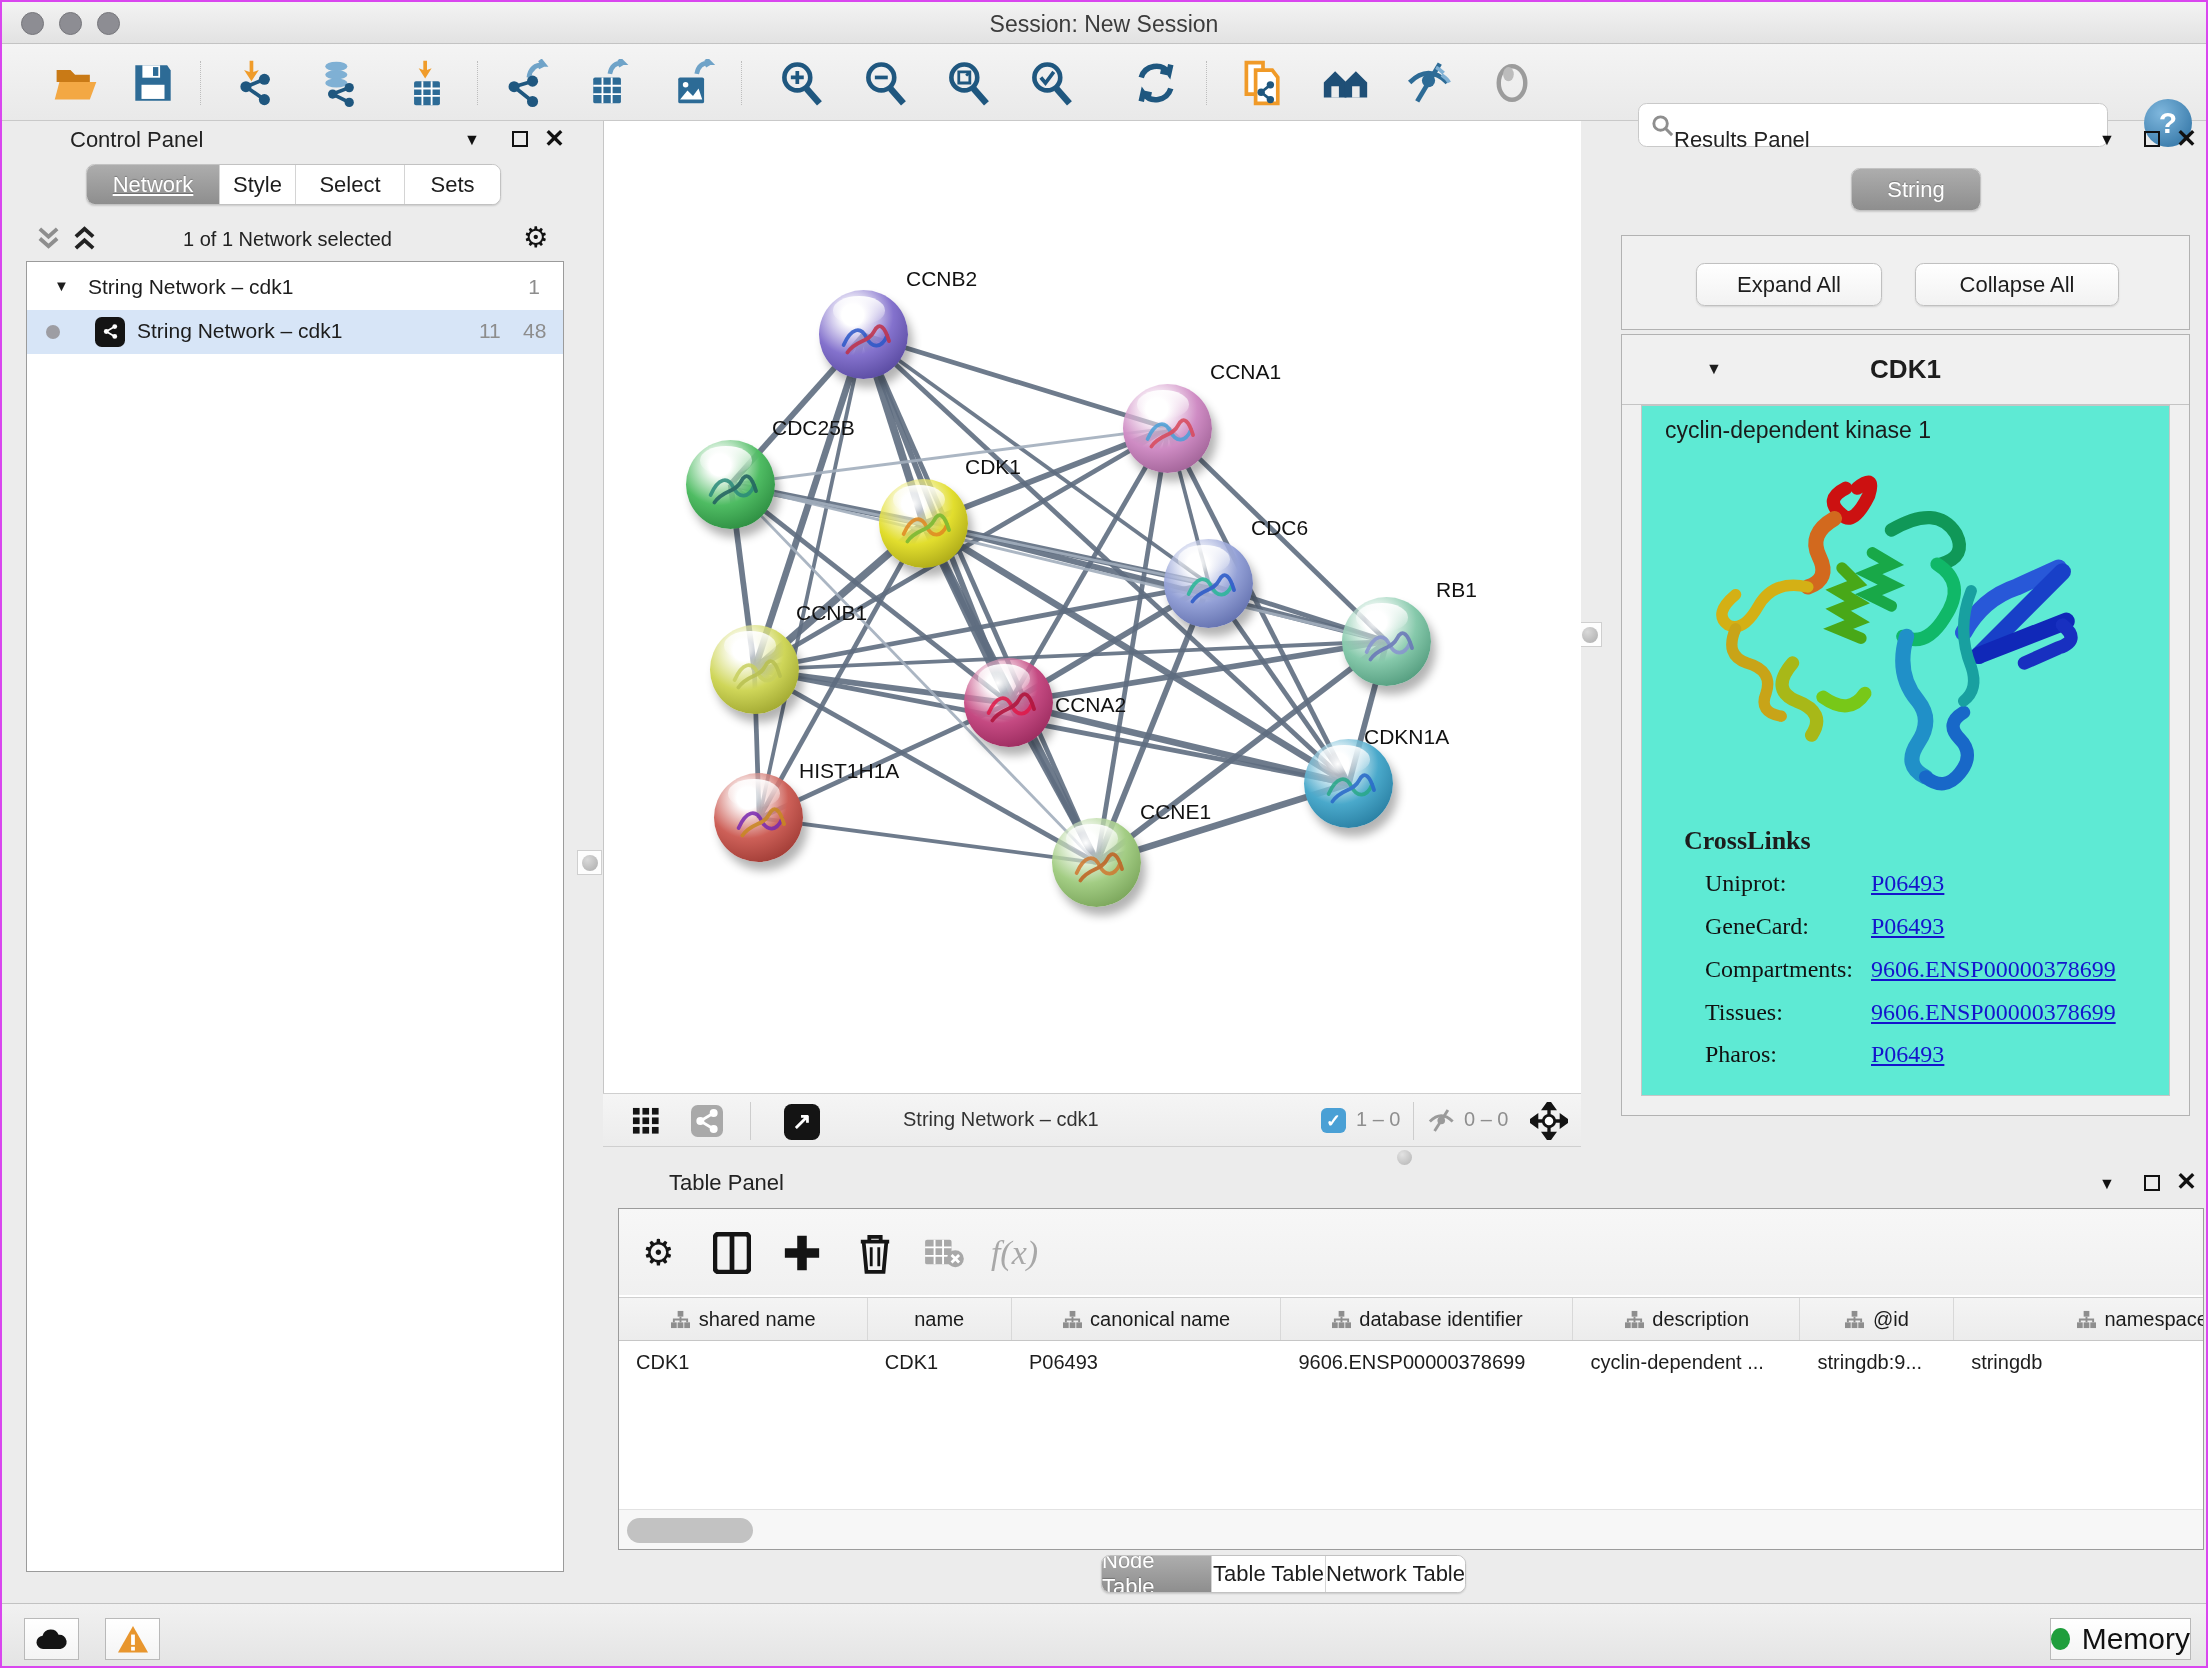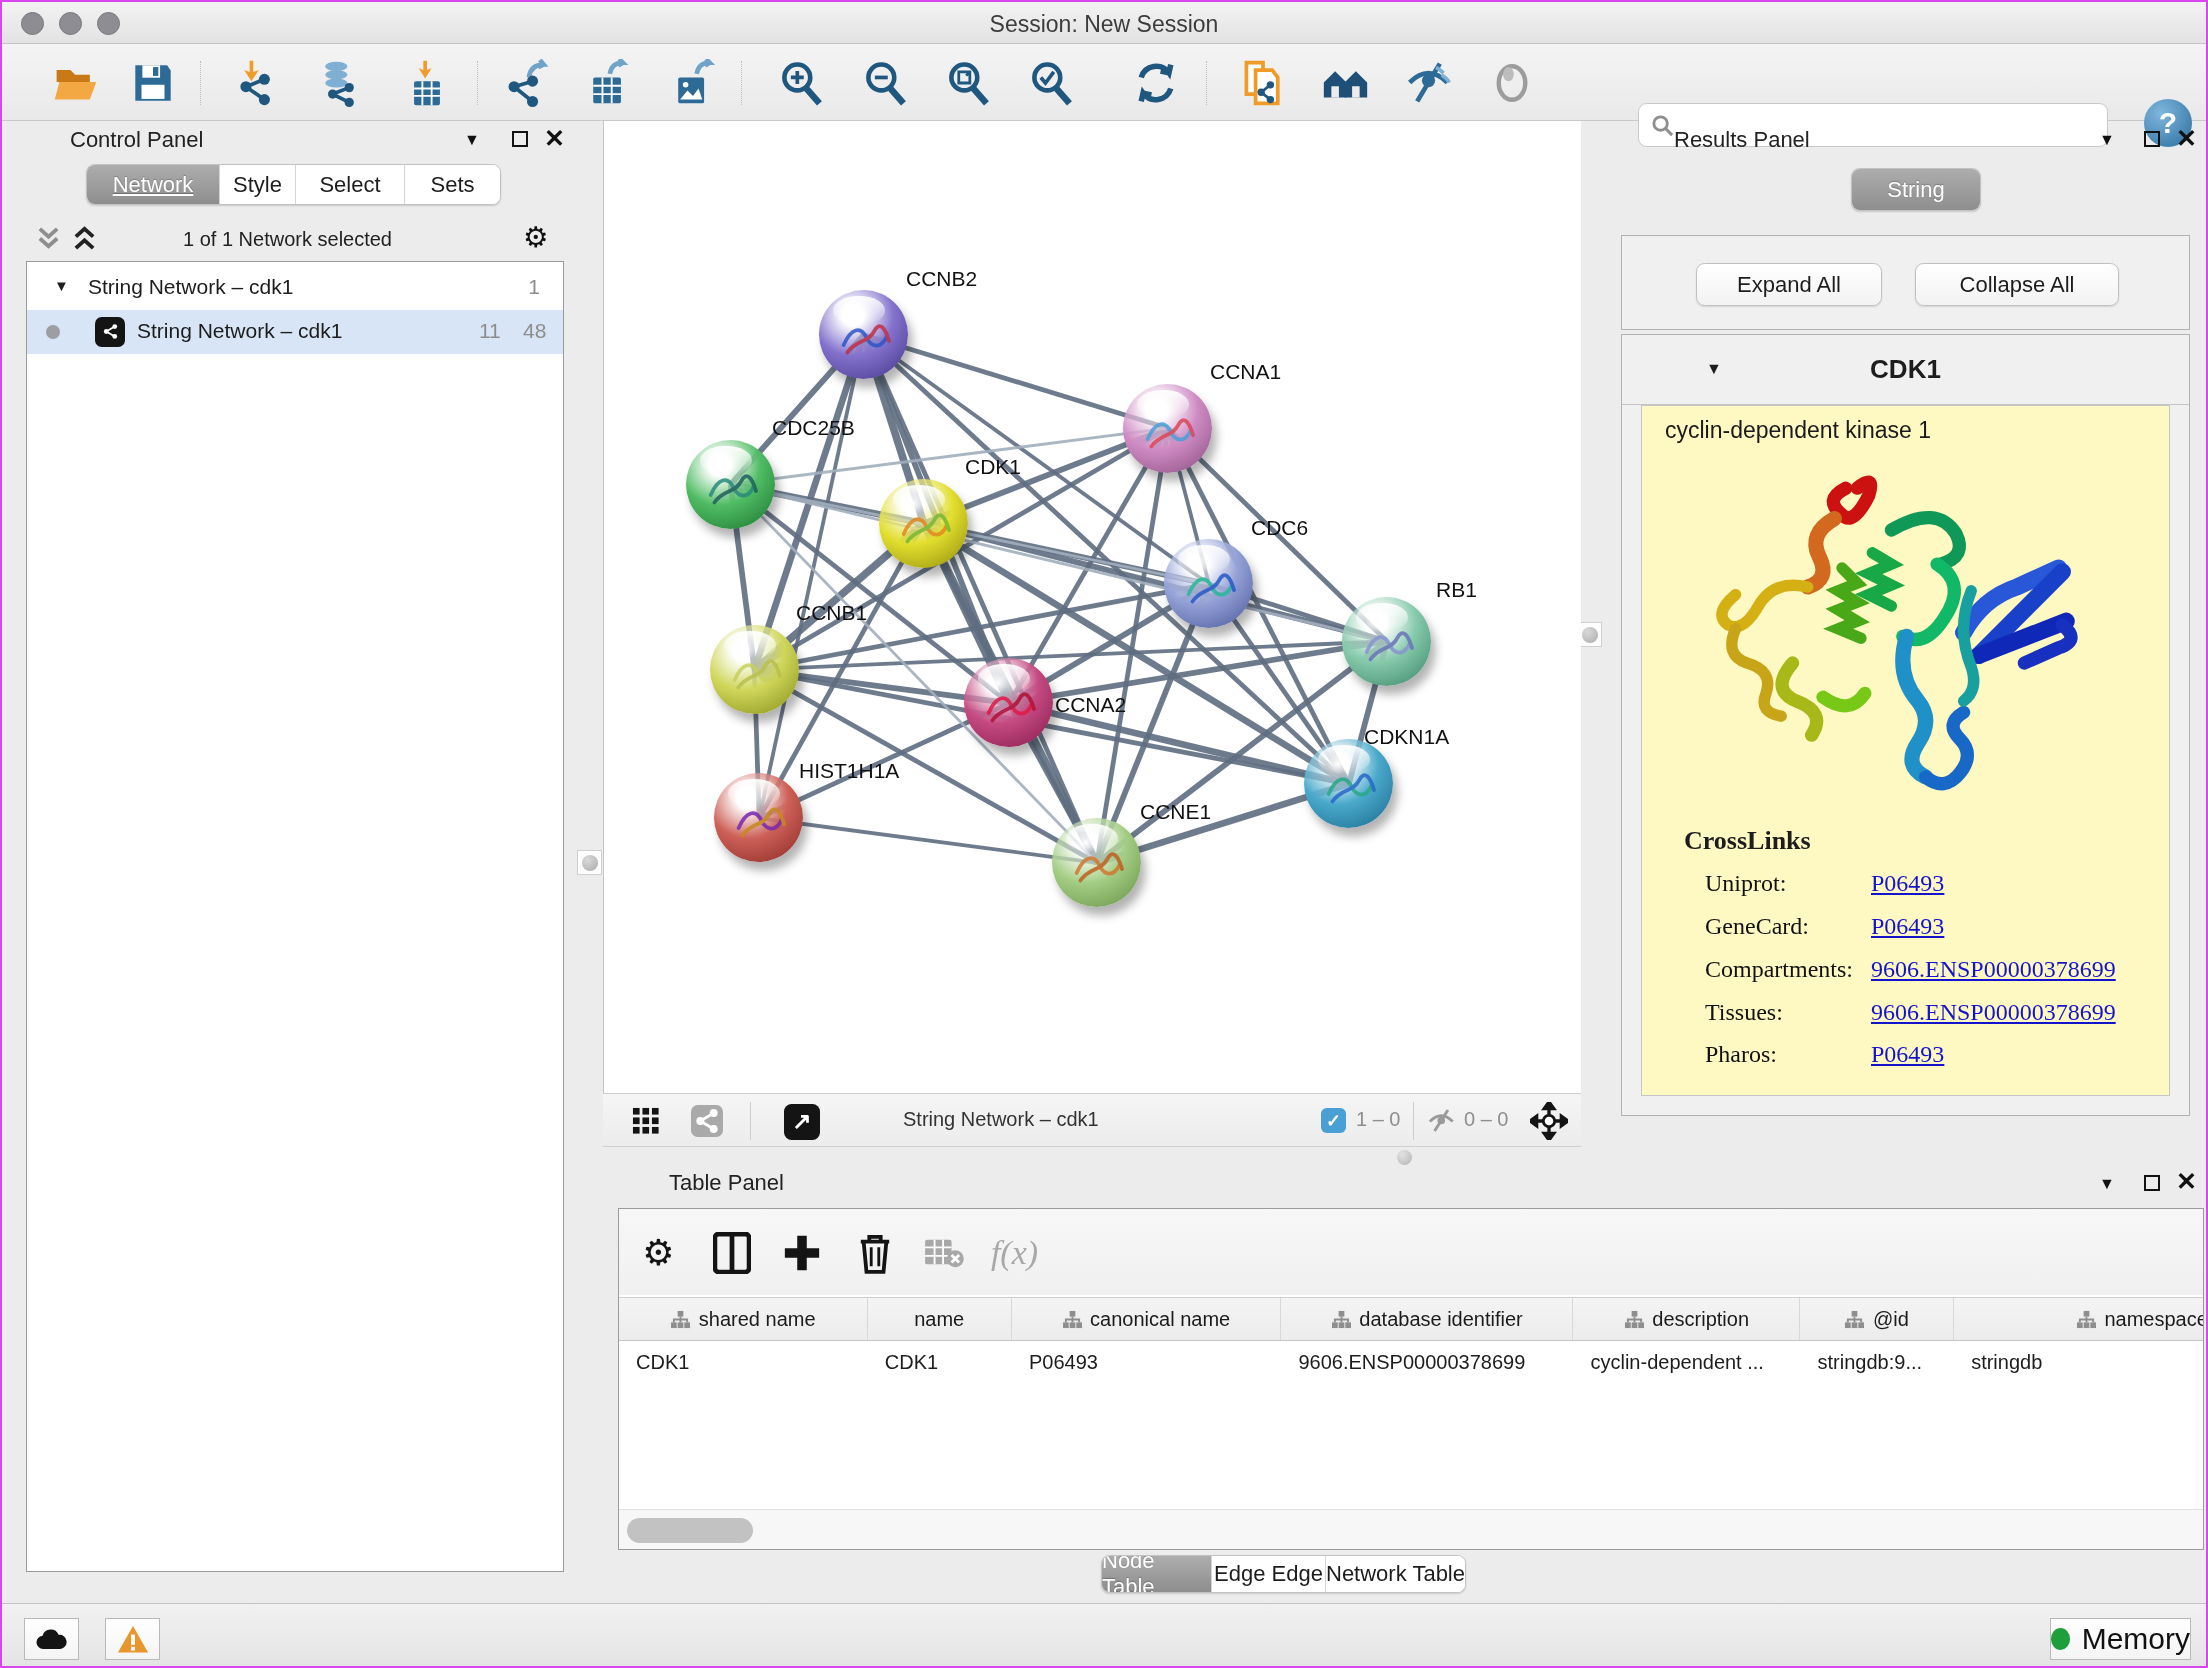--- a/index.html
+++ b/index.html
@@ -51,21 +51,21 @@
   .birdseye{position:absolute;left:181px;top:9.5px;width:36px;height:36px;border-radius:7.6px;background:#141414;color:#fff;font-size:23px;font-weight:bold;display:flex;align-items:center;justify-content:center;}
   
   .vhandle{position:absolute;width:25px;height:25px;background:#fdfdfd;border:1px solid #cfcfcf;display:flex;align-items:center;justify-content:center;}
   .vhandle i{width:16px;height:16px;border-radius:50%;background:radial-gradient(circle at 35% 30%,#d9d9d9,#ababab);display:block;}
   .hhandle{position:absolute;width:15px;height:15px;border-radius:50%;background:radial-gradient(circle at 35% 30%,#e2e2e2,#b4b4b4);}
   
   .res-box{position:absolute;background:#f0f0f0;border:1px solid #b2b2b2;}
   .btn{background:linear-gradient(#ffffff,#f2f2f2);border:1px solid #c0c0c0;border-radius:8.6px;font-size:22px;color:#1d1d1d;display:flex;align-items:center;justify-content:center;box-shadow:0 1px 1.9px rgba(0,0,0,.12);}
   .gene-head{position:absolute;left:0;top:0;width:100%;height:70px;border-bottom:1px solid #c4c4c4;}
   .gene-name{position:absolute;left:0;top:19px;width:100%;text-align:center;font-size:26px;font-weight:bold;}
-  .gene-inner{position:absolute;left:19px;top:70px;right:19px;bottom:19px;background:#fef9c3;border:1px solid #c6c6c6;}
+  .gene-inner{position:absolute;left:19px;top:70px;right:19px;bottom:19px;background:#5eead4;border:1px solid #c6c6c6;}
   .gene-desc{position:absolute;left:23px;top:11.4px;font-size:23px;color:#1a1a1a;}
   .xl-head{position:absolute;font-family:"Liberation Serif",serif;font-weight:bold;font-size:26px;}
   .xl-label{position:absolute;font-family:"Liberation Serif",serif;font-size:24px;color:#111;}
   .xl-value{position:absolute;font-family:"Liberation Serif",serif;font-size:24px;color:#1414cc;text-decoration:underline;}
   
   .tblbox{position:absolute;left:616px;top:1206px;width:1586px;height:342px;background:#fff;border:1.9px solid #9b9b9b;overflow:hidden;}
   .tbl-toolbar{position:absolute;left:0;top:0;width:100%;height:86px;background:linear-gradient(#f7f7f7,#f0f0f0);}
   .tbl-tool{position:absolute;top:19px;width:49px;height:49px;display:flex;align-items:center;justify-content:center;}
   .thead{position:absolute;left:0;top:88px;height:44px;width:1712px;background:linear-gradient(#f4f4f4,#ececec);border-top:1px solid #cfcfcf;border-bottom:1.9px solid #c6c6c6;display:flex;}
   .th{display:flex;align-items:center;justify-content:center;gap:7.6px;font-size:20px;color:#1b1b1b;border-right:1px solid #d8d8d8;height:100%;}
@@ -684,21 +684,21 @@
         <div class="td" style="width: 162px;">stringdb:9...</div>
         <div class="td" style="width: 399px;">stringdb</div>
       </div>
     <div class="hscroll">
         <div class="hthumb"></div>
       </div>
   </div>
 
   <div class="seg" style="left:1099px;top:1553px;height:38px" id="tbl-tabs">
       <div class="segb active" style="width: 110px;">Node Table</div>
-      <div class="segb" style="width: 114px;">Edge Edge</div>
+      <div class="segb" style="width: 114px;">Table Table</div>
       <div class="segb" style="width: 139px;">Network Table</div>
     </div>
 
   <div class="statusbar">
     <div class="sq-btn" style="left:22px;width:55px">
       <svg width="32" height="23" viewBox="0 0 34 24">
           <path d="M8 22 a7 7 0 0 1 -1 -14 a9 9 0 0 1 17 -1 a6.5 6.5 0 0 1 2 15z" fill="#141414"></path>
         </svg>
     </div>
     <div class="sq-btn" style="left:103px;width:55px">

